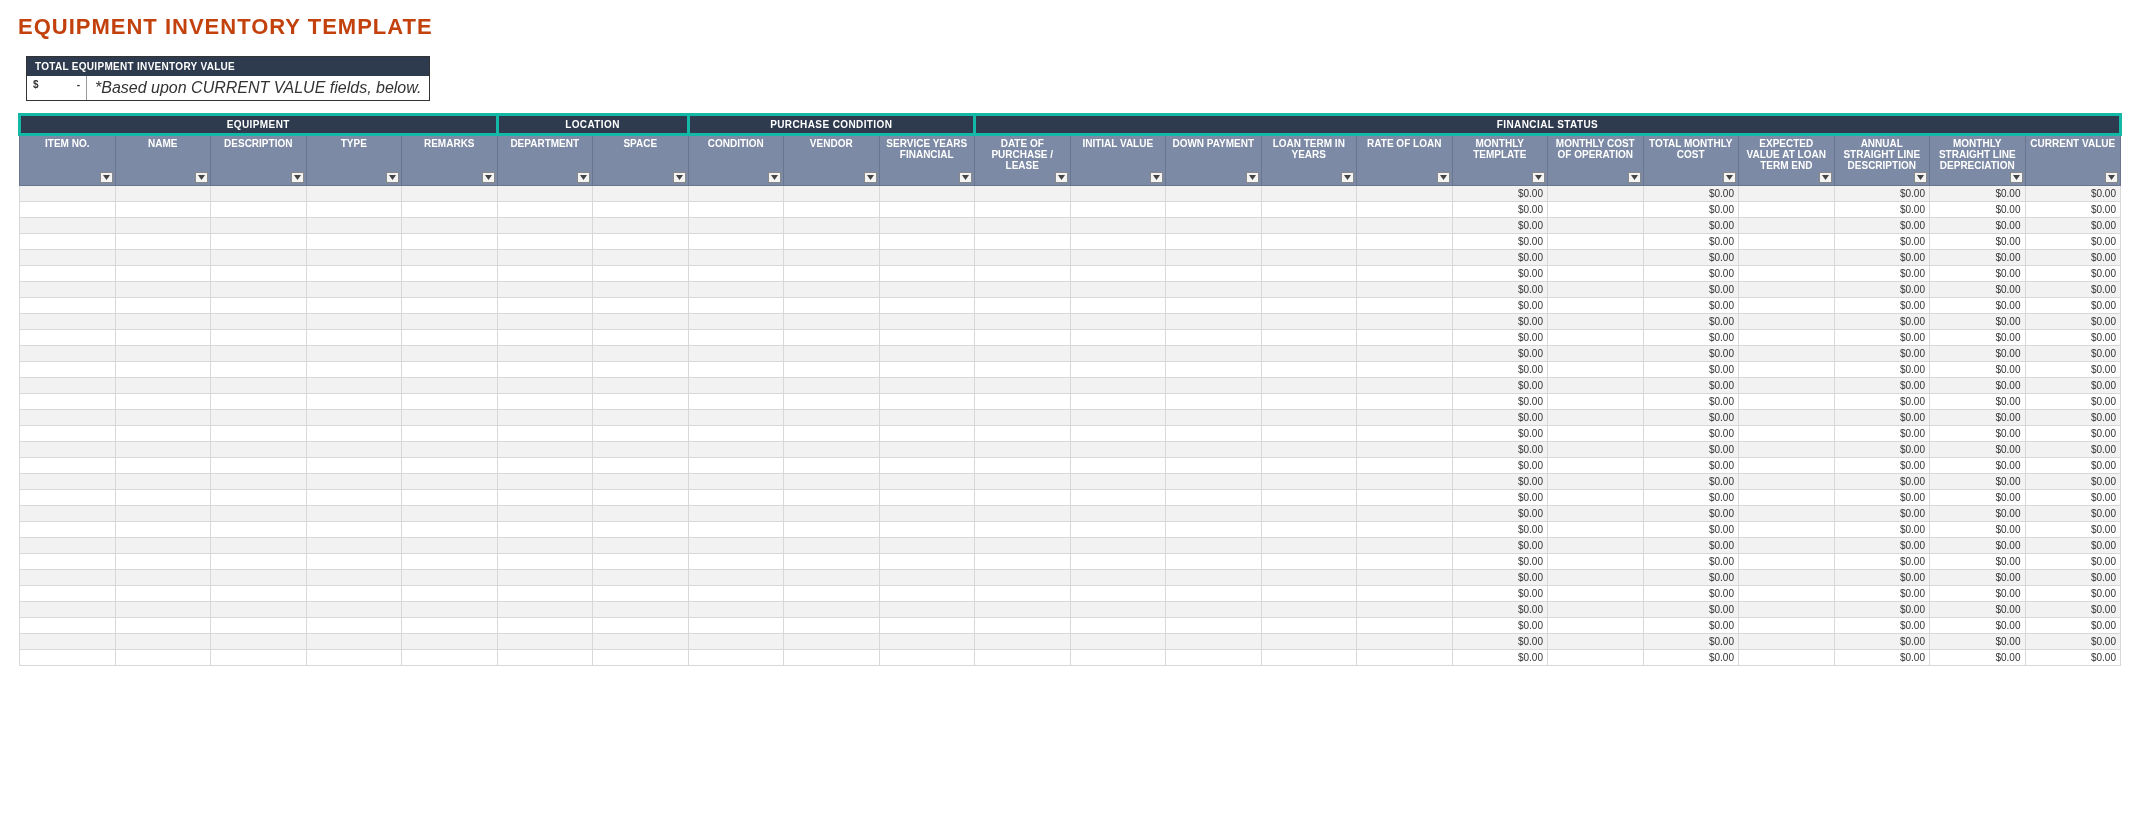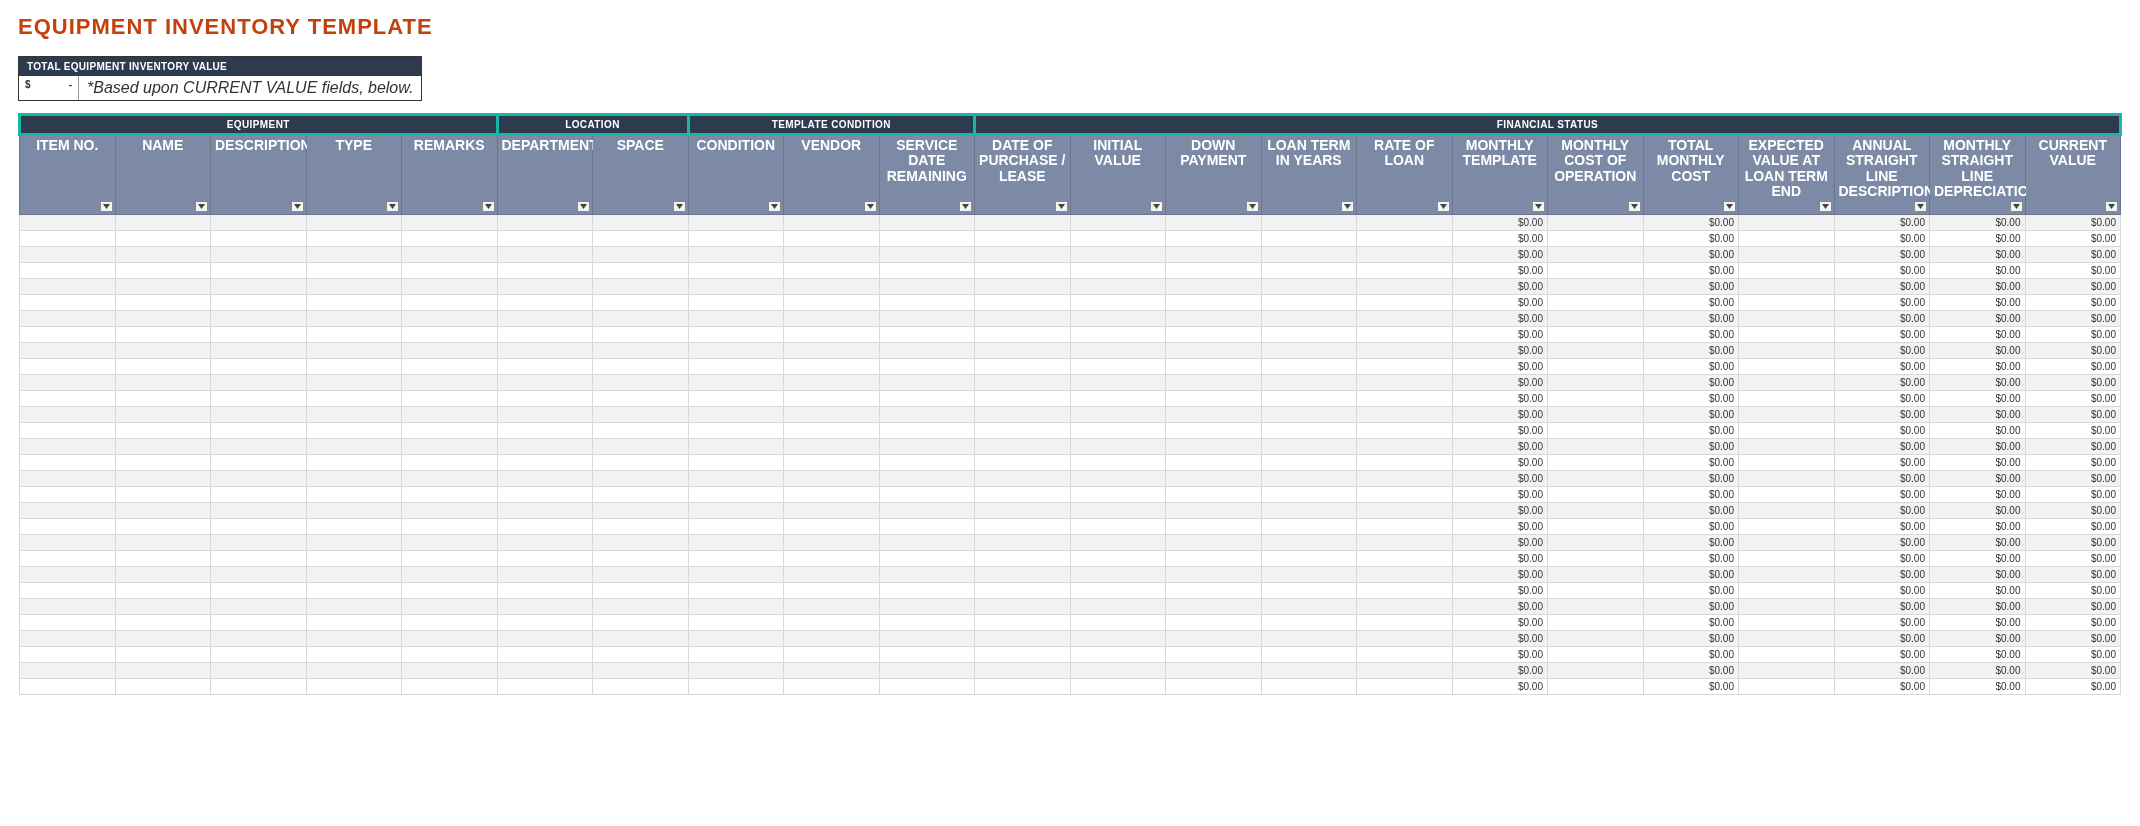--- a/index.html
+++ b/index.html
@@ -16,20 +16,21 @@
     font-weight: 700;
     letter-spacing: 1px;
     color: #c2410c;
     margin-bottom: 16px;
   }
   .summary {
     display: inline-block;
     border: 1px solid #333;
     margin-bottom: 12px;
     min-width: 340px;
+    margin-left: 8px;
   }
   .summary-header {
     background: #2e3b4e;
     color: #fff;
     font-size: 10px;
     font-weight: 700;
     padding: 4px 8px;
     letter-spacing: 0.3px;
   }
   .summary-row {
@@ -64,21 +65,21 @@
     font-weight: 700;
     text-align: center;
     padding: 3px 4px;
     border: 3px solid #14b8a6;
     letter-spacing: 0.4px;
     margin-left: 17px;
   }
   .head-row th {
     background: #7c8aa5;
     color: #fff;
-    font-size: 14px;
+    font-size: 10px;
     font-weight: 700;
     text-align: center;
     padding: 2px 4px 14px 4px;
     border: 1px solid #6a7690;
     position: relative;
     height: 36px;
     vertical-align: top;
     line-height: 1.1;
   }
   .filter {
@@ -148,21 +149,21 @@
     </div>
     <div class="summary-cell-note">*Based upon CURRENT VALUE fields, below.</div>
   </div>
 </div>
 
 <table class="grid">
   <thead>
     <tr class="group-row" id="group-row">
         <th colspan="5">EQUIPMENT</th>
         <th colspan="2">LOCATION</th>
-        <th colspan="3">TEMPLATE CONDITION</th>
+        <th colspan="3">PURCHASE CONDITION</th>
         <th colspan="12">FINANCIAL STATUS</th>
       </tr>
     <tr class="head-row" id="head-row">
         <th class="c-itemno"><span>ITEM NO.</span><span class="filter">
             <svg width="7" height="5" viewBox="0 0 7 5">
               <path d="M0 0 L7 0 L3.5 5 Z" fill="#444"></path>
             </svg>
           </span></th>
         <th class="c-name"><span>NAME</span><span class="filter">
             <svg width="7" height="5" viewBox="0 0 7 5">
@@ -197,21 +198,21 @@
         <th class="c-cond"><span>CONDITION</span><span class="filter">
             <svg width="7" height="5" viewBox="0 0 7 5">
               <path d="M0 0 L7 0 L3.5 5 Z" fill="#444"></path>
             </svg>
           </span></th>
         <th class="c-vendor"><span>VENDOR</span><span class="filter">
             <svg width="7" height="5" viewBox="0 0 7 5">
               <path d="M0 0 L7 0 L3.5 5 Z" fill="#444"></path>
             </svg>
           </span></th>
-        <th class="c-service"><span>SERVICE DATE REMAINING</span><span class="filter">
+        <th class="c-service"><span>SERVICE YEARS FINANCIAL</span><span class="filter">
             <svg width="7" height="5" viewBox="0 0 7 5">
               <path d="M0 0 L7 0 L3.5 5 Z" fill="#444"></path>
             </svg>
           </span></th>
         <th class="c-date"><span>DATE OF PURCHASE / LEASE</span><span class="filter">
             <svg width="7" height="5" viewBox="0 0 7 5">
               <path d="M0 0 L7 0 L3.5 5 Z" fill="#444"></path>
             </svg>
           </span></th>
         <th class="c-initval"><span>INITIAL VALUE</span><span class="filter">

